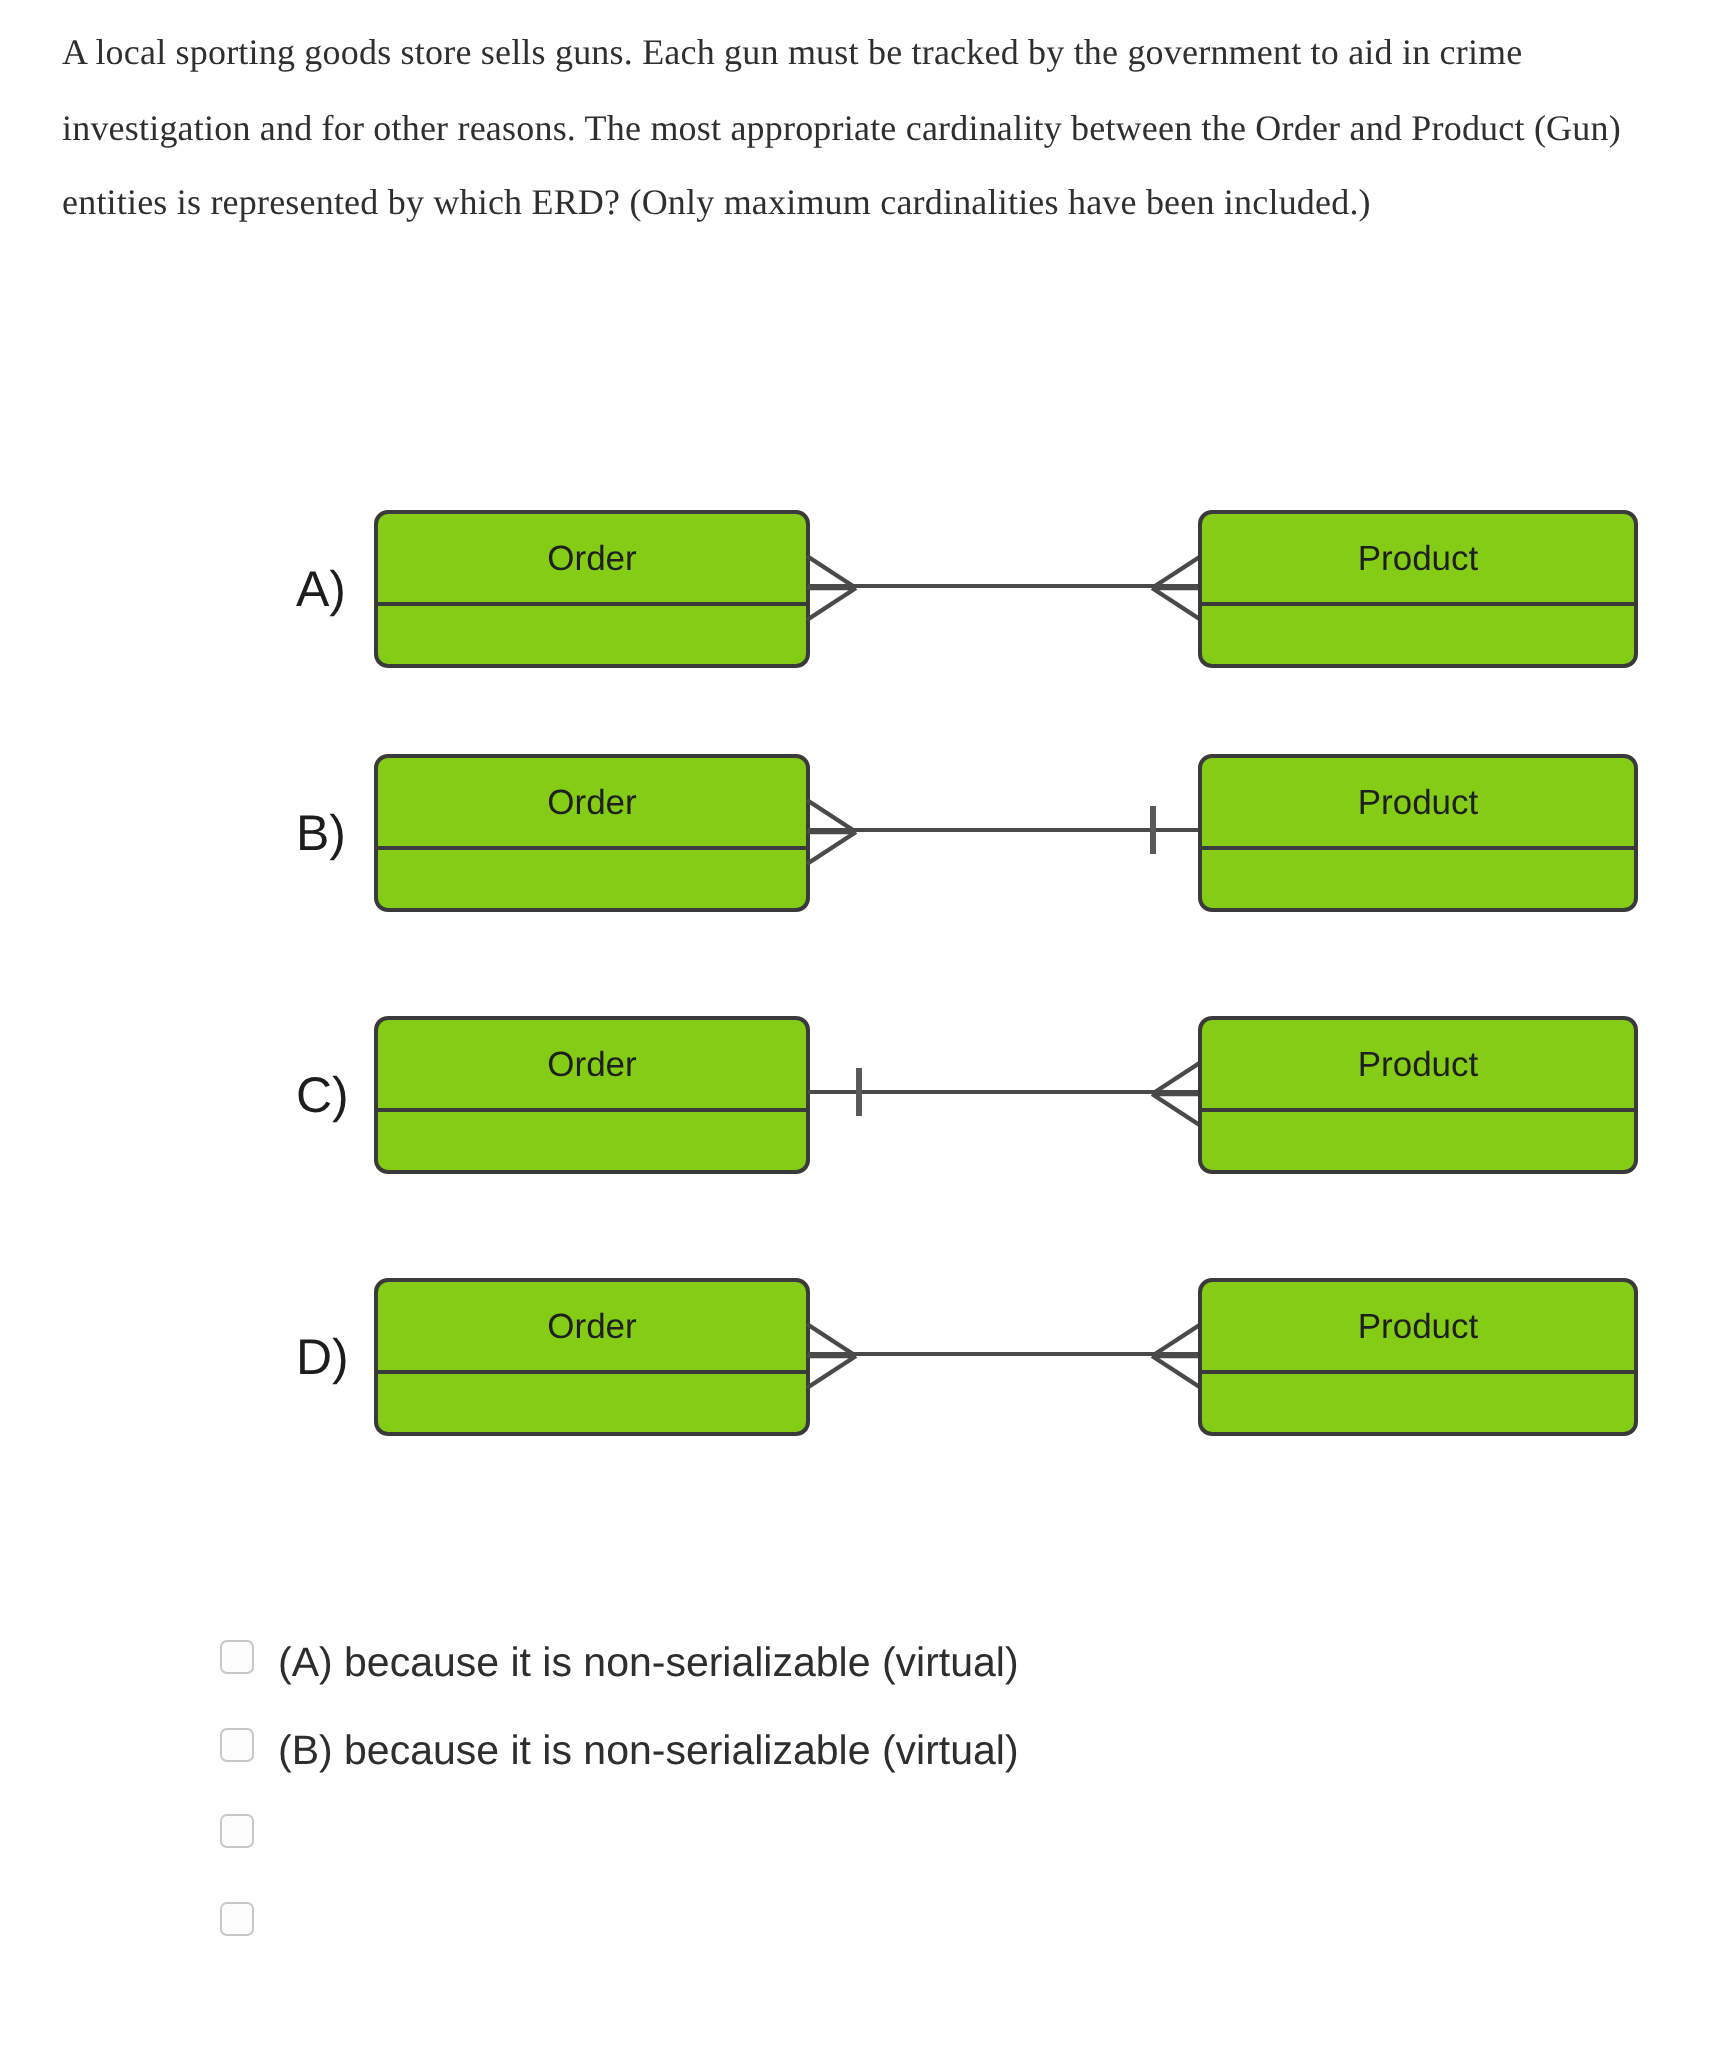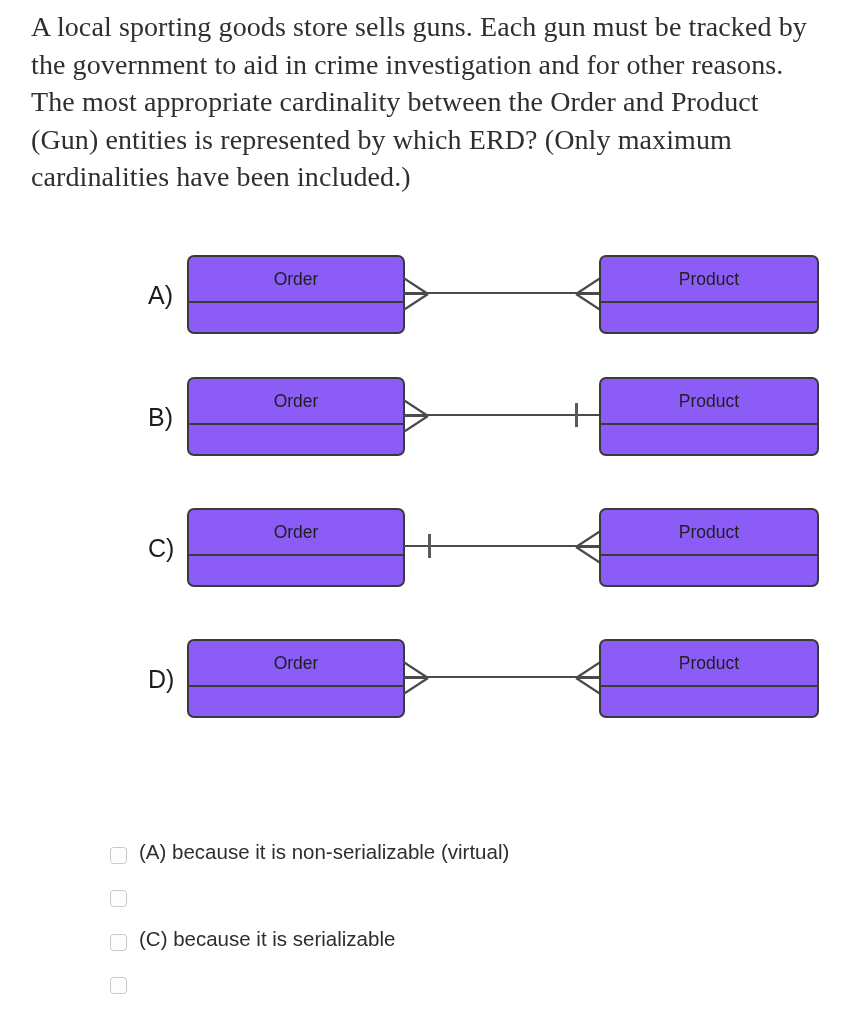--- a/index.html
+++ b/index.html
@@ -16,21 +16,21 @@
     color: #2b2b2b;
   }
 
   
   #question-stem {
     position: absolute;
     left: 31px;
     top: 8px;
     width: 800px;
     font-family: "Liberation Serif", serif;
-    font-size: 28px;
+    font-size: 18px;
     line-height: 37.5px;
     color: #2f2f2f;
     letter-spacing: 0.1px;
   }
 
   
   #erd-area {
     position: absolute;
     left: 0;
     top: 236px;
@@ -58,21 +58,21 @@
     font-size: 25px;
     color: #1d1d1d;
     line-height: 30px;
   }
 
   .entity {
     position: absolute;
     box-sizing: border-box;
     border: 2.2px solid #3a3a3a;
     border-radius: 7px;
-    background: #8b5cf6;
+    background: #84cc16;
     height: 79px;
     overflow: hidden;
   }
   .entity .entity-header {
     height: 46px;
     box-sizing: border-box;
     border-bottom: 2.2px solid #3a3a3a;
     display: flex;
     align-items: center;
     justify-content: center;
@@ -130,21 +130,21 @@
 
   
   #answers {
     position: absolute;
     left: 110px;
     top: 820px;
     width: 700px;
   }
   .answer-row {
     display: flex;
-    align-items: flex-end;
+    align-items: flex-start;
     height: 43.5px;
   }
   .answer-checkbox {
     width: 17px;
     height: 17px;
     box-sizing: border-box;
     border: 1.4px solid #c8c8c8;
     border-radius: 3.5px;
     background: #fdfdfd;
     flex: 0 0 auto;
@@ -275,21 +275,21 @@
 
 </div>
 
 <div id="answers">
   <div class="answer-row">
     <div class="answer-checkbox"></div>
     <div class="answer-label">(A) because it is non-serializable (virtual)</div>
   </div>
   <div class="answer-row">
     <div class="answer-checkbox"></div>
-  </div>
-  <div class="answer-row">
-    <div class="answer-checkbox"></div>
-    <div class="answer-label">(C) because it is serializable</div>
+    <div class="answer-label">(B) because it is non-serializable (virtual)</div>
+  </div>
+  <div class="answer-row">
+    <div class="answer-checkbox"></div>
   </div>
   <div class="answer-row">
     <div class="answer-checkbox"></div>
   </div>
 </div>
 
 </body></html>

